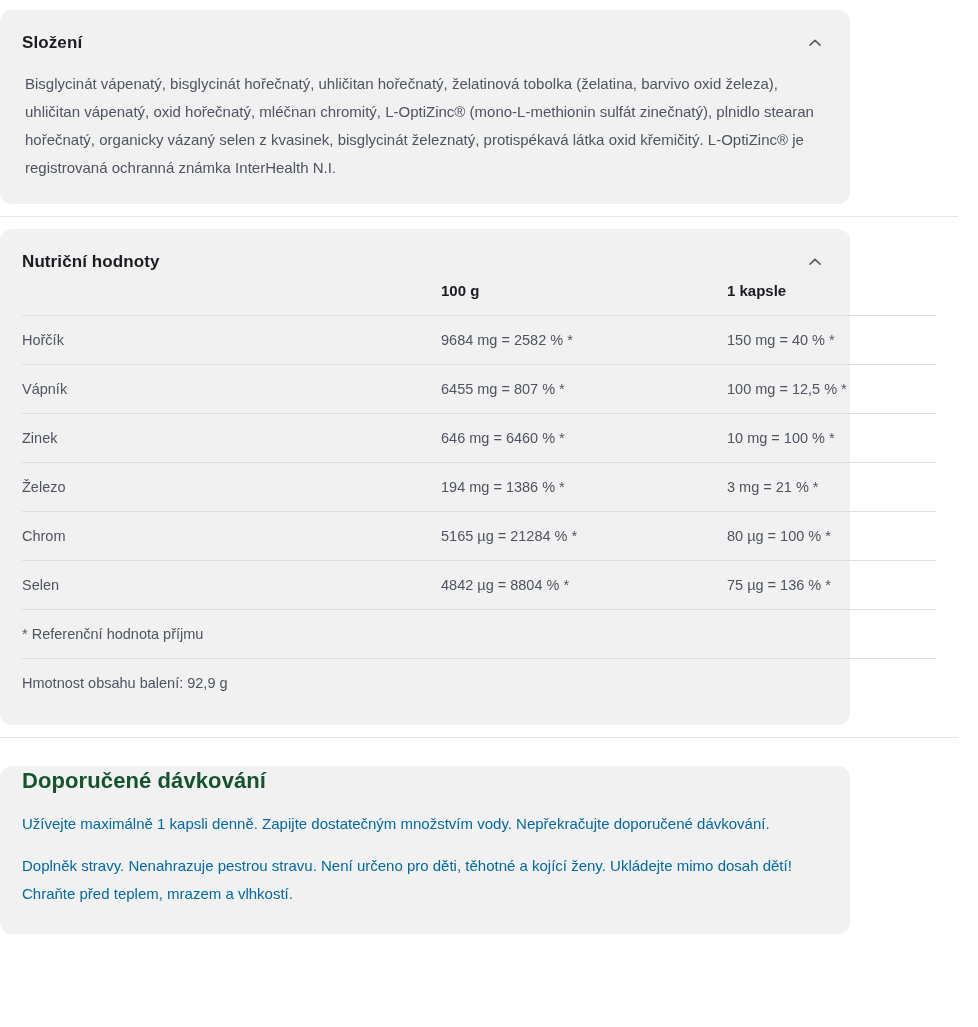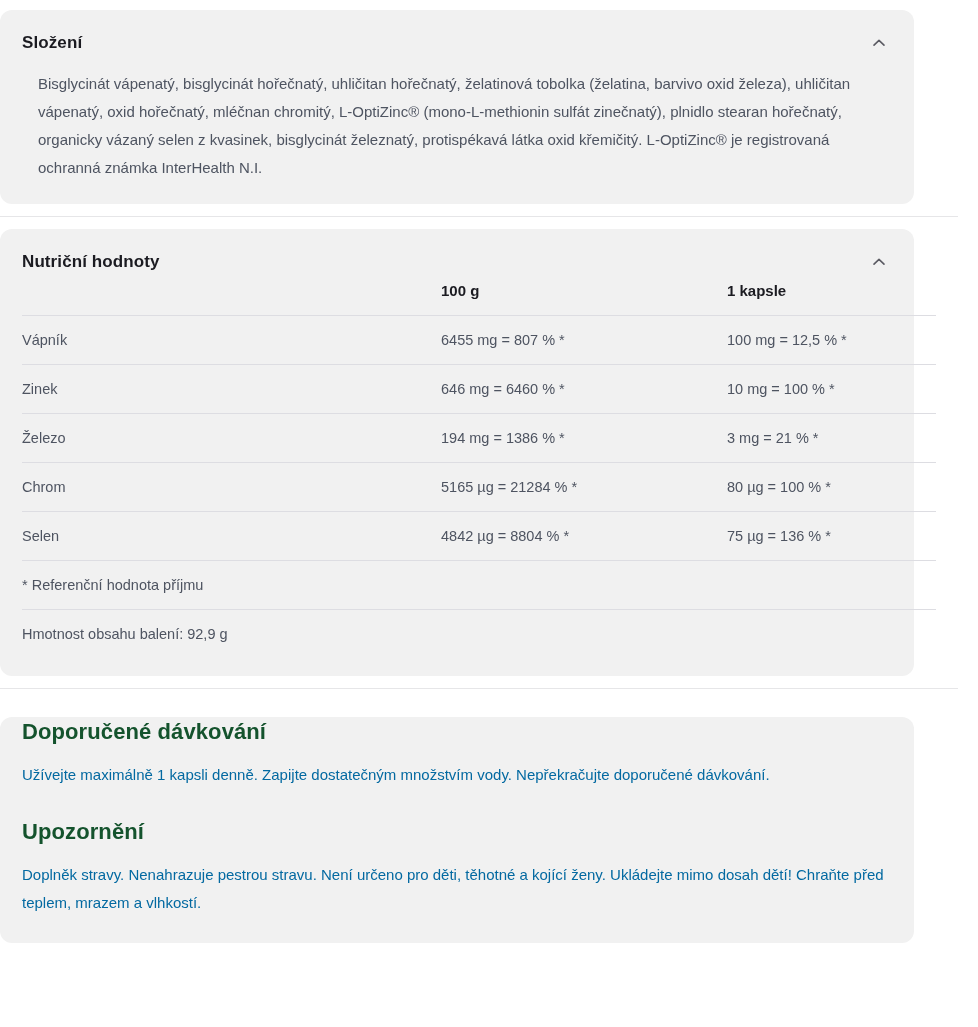--- a/index.html
+++ b/index.html
@@ -23,21 +23,21 @@
     box-sizing: border-box;
   }
 
   
   .card {
     position: relative;
     background: #f1f1f1;
     border-radius: 12px;
     box-sizing: border-box;
     margin: 0 20px 0 0;
-    width: 914px;
+    width: 850px;
   }
   .card + .sep {
     height: 1px;
     background: #e6e6e8;
     width: 958px;
     margin: 12px 0 12px 0;
   }
 
   .card-header {
     display: flex;
@@ -67,21 +67,21 @@
 
   .card-body {
     padding: 0 22px 22px 22px;
     box-sizing: border-box;
   }
 
   .para {
     font-size: 15px;
     line-height: 28px;
     color: #4e5461;
-    margin: 14px 0 0 16px;
+    margin: 14px 0 0 3px;
     max-width: 914px;
   }
 
   
   .nutri-wrap {
     padding: 0 22px 18px 22px;
   }
   .ntable {
     width: 100%;
     border-collapse: collapse;
@@ -170,20 +170,25 @@
           </colgroup>
         <thead>
           <tr>
             <th></th>
             <th>100 g</th>
             <th>1 kapsle</th>
           </tr>
         </thead>
         <tbody>
           <tr>
+            <td>Hořčík</td>
+            <td>9684 mg = 2582 % *</td>
+            <td>150 mg = 40 % *</td>
+          </tr>
+          <tr>
             <td>Vápník</td>
             <td>6455 mg = 807 % *</td>
             <td>100 mg = 12,5 % *</td>
           </tr>
           <tr>
             <td>Zinek</td>
             <td>646 mg = 6460 % *</td>
             <td>10 mg = 100 % *</td>
           </tr>
           <tr>
@@ -211,18 +216,17 @@
       </table>
     </div>
   </section>
 
   <div class="sep"></div>
 
   <section class="card info">
     <div class="card-body">
       <h3 class="subhead">Doporučené dávkování</h3>
       <p class="info-para">Užívejte maximálně 1 kapsli denně. Zapijte dostatečným množstvím vody. Nepřekračujte doporučené dávkování.</p>
-      <h3 class="subhead">Upozornění</h3>
       <p class="info-para">Doplněk stravy. Nenahrazuje pestrou stravu. Není určeno pro děti, těhotné a kojící ženy. Ukládejte mimo dosah dětí! Chraňte před teplem, mrazem a vlhkostí.</p>
     </div>
   </section>
 
 </div>
 
 </body></html>

